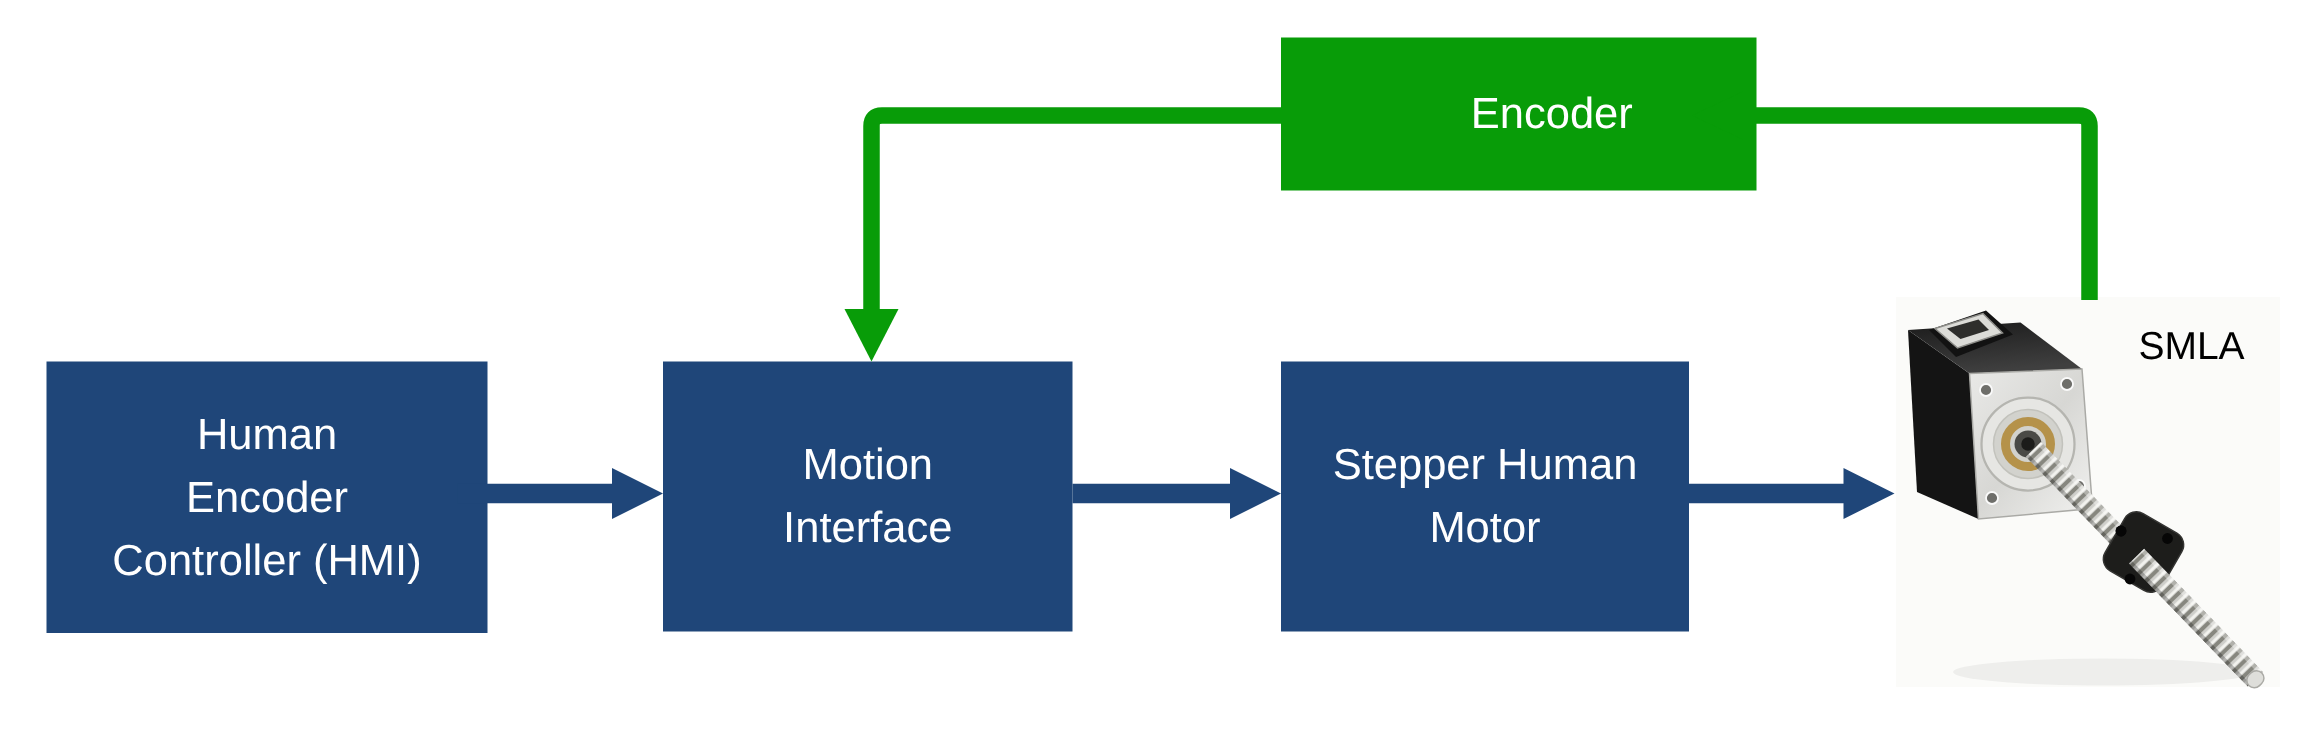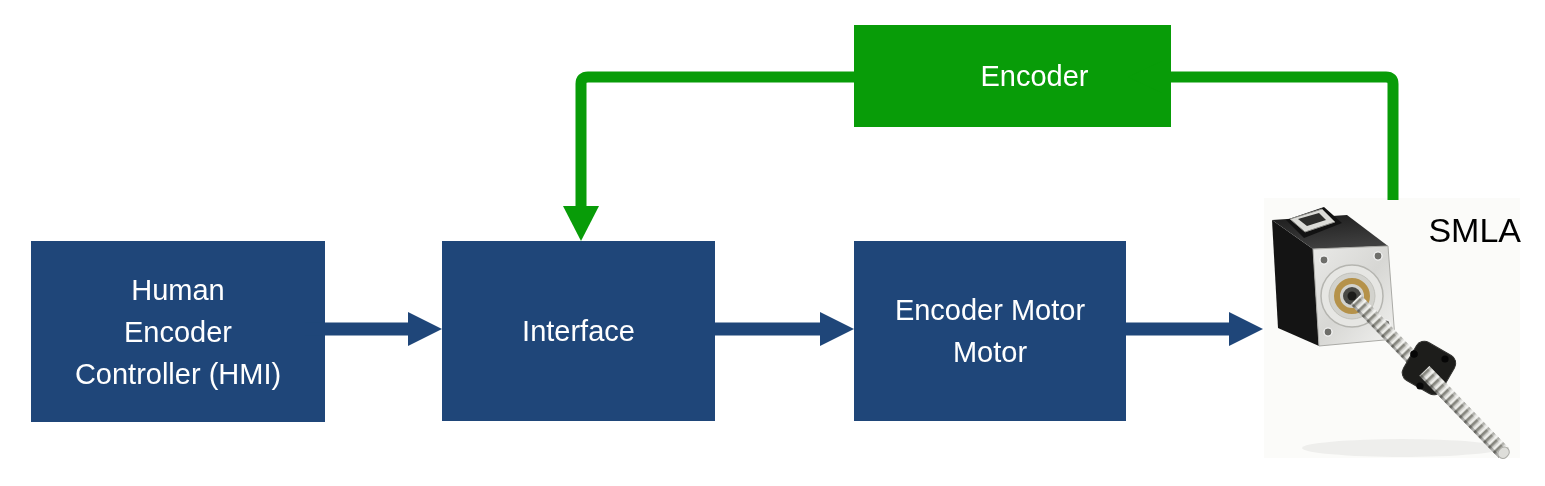--- a/index.html
+++ b/index.html
@@ -40,24 +40,24 @@
     height: 486px;
     z-index: 2;
     pointer-events: none;
   }
   .smla-label {
     position: absolute;
     left: 1401px;
     top: 212px;
     width: 120px;
     color: #000000;
-    font-size: 34px;
+    font-size: 26px;
     line-height: 36px;
     z-index: 3;
-    text-align: right;
+    text-align: center;
   }
   .smla-photo {
     position: absolute;
     left: 1262px;
     top: 196px;
     width: 260px;
     height: 266px;
     z-index: 1;
   }
 </style>
@@ -66,25 +66,26 @@
 
 <div class="canvas">
 
   <div class="block blue" id="box-hmi">
     <span>Human</span>
     <span>Encoder</span>
     <span>Controller (HMI)</span>
   </div>
 
   <div class="block blue" id="box-motion">
+    <span>Motion</span>
     <span>Interface</span>
   </div>
 
   <div class="block blue" id="box-stepper">
-    <span>Encoder Motor</span>
+    <span>Stepper Human</span>
     <span>Motor</span>
   </div>
 
   <div class="block green" id="box-encoder">
     <span>Encoder</span>
   </div>
 
   <div class="smla-label">SMLA</div>
 
   <svg class="smla-photo" viewBox="0 0 260 266">

